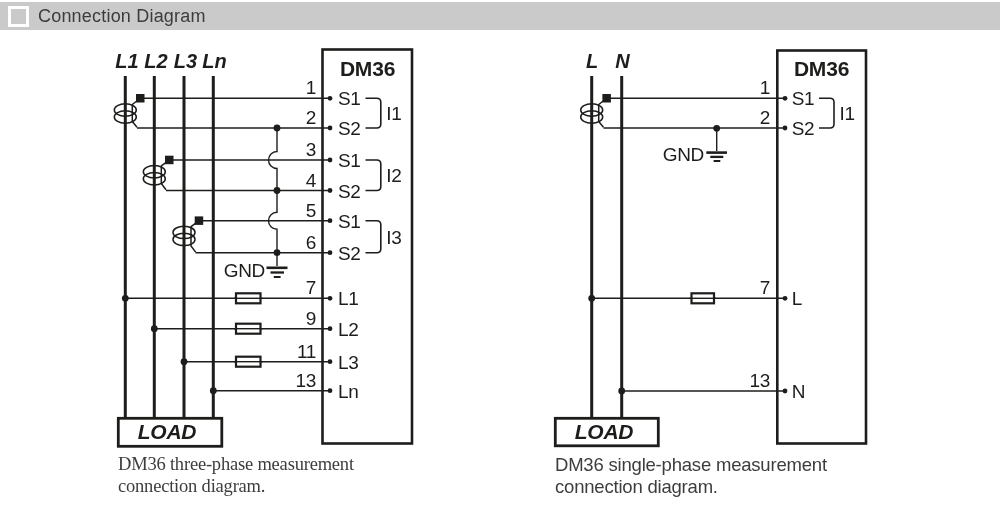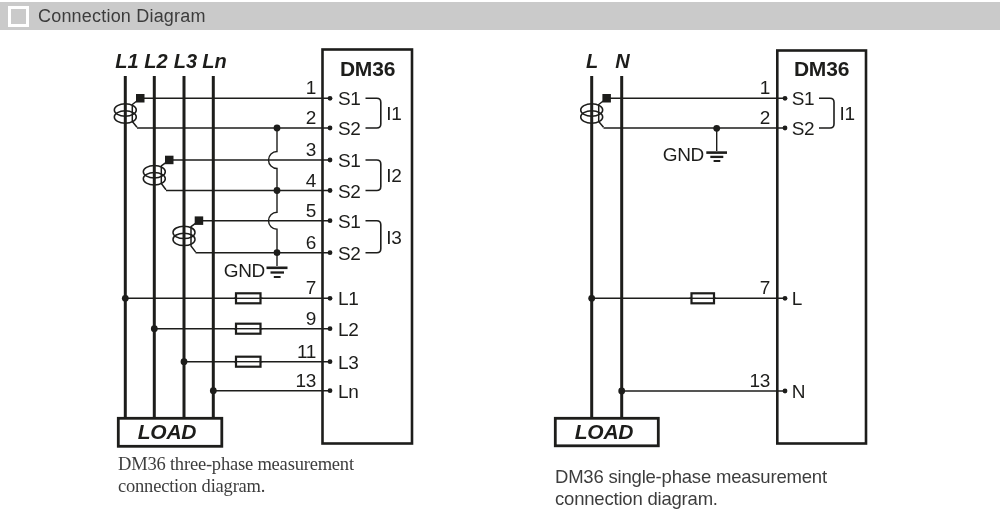--- a/index.html
+++ b/index.html
@@ -29,21 +29,21 @@
   .num    { font-size:19px; letter-spacing:-0.3px; }
   .tlabel { font-size:19px; letter-spacing:-0.3px; }
   .glabel { font-size:19px; letter-spacing:-0.3px; }
   .gndtxt { font-size:19px; letter-spacing:-0.3px; }
   .phase  { font-size:20px; font-weight:bold; font-style:italic; text-anchor:middle; }
   .device { font-size:21px; font-weight:bold; text-anchor:middle; letter-spacing:-0.2px; }
   .loadtx { font-size:21px; font-weight:bold; font-style:italic; text-anchor:middle; letter-spacing:-0.2px; }
 
   .caption { position:absolute; font-size:18.5px; line-height:21.5px; color:#3d3d3d; letter-spacing:-0.2px; }
   .caption-left  { left:118px; top:454px; width:300px;font-family:Liberation Serif, serif; }
-  .caption-right { left:555px; top:454px; width:300px;margin-top:12px; }
+  .caption-right { left:555px; top:454px; width:300px; }
 </style>
 </head>
 <body>
 
 <div class="header">
   <div class="header-icon"></div>
   <div class="header-title">Connection Diagram</div>
 </div>
 
 <svg class="diagram-canvas" width="1000" height="510" viewBox="0 0 1000 510">

